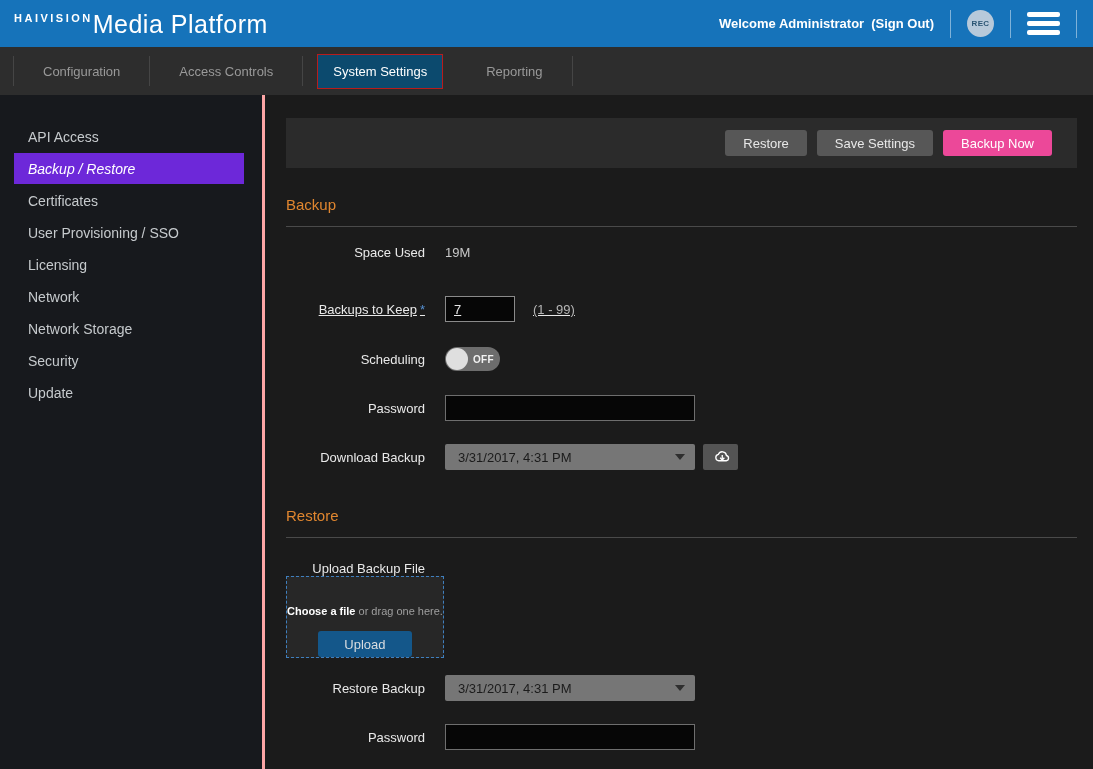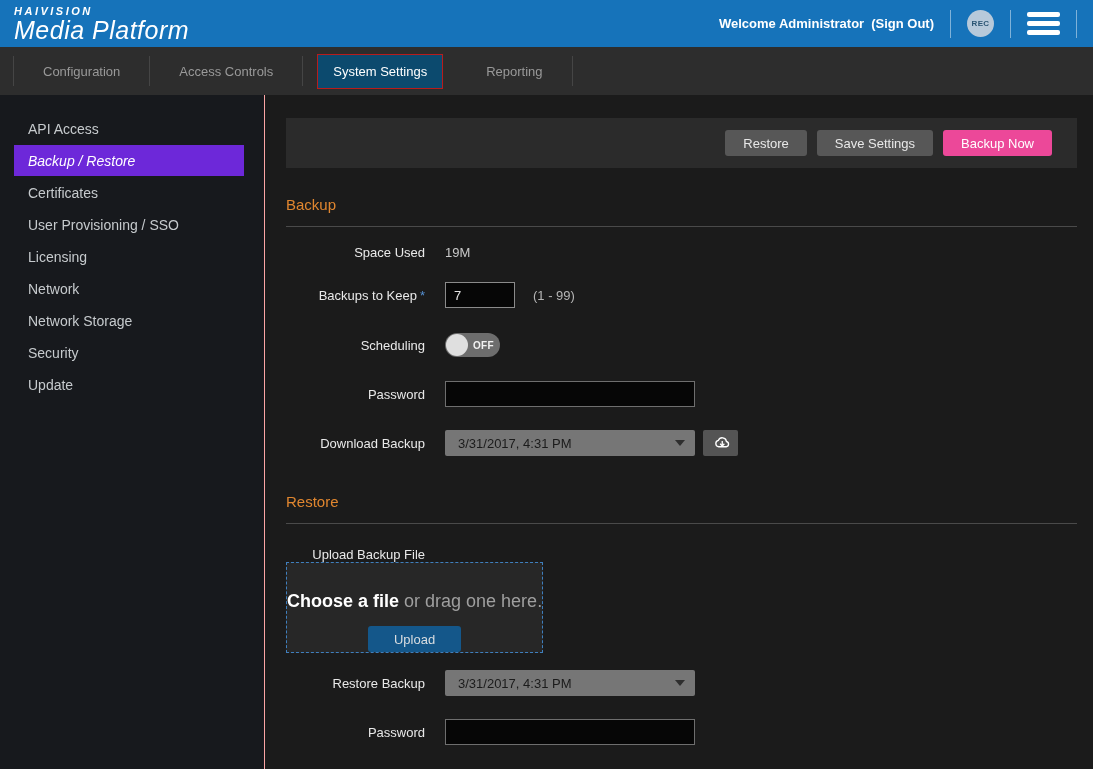--- a/index.html
+++ b/index.html
@@ -1,41 +1,41 @@
 <!DOCTYPE html>
 <html><head>
 <meta charset="utf-8">
 <style>
   * { margin:0; padding:0; box-sizing:border-box; }
   html,body { width:1093px; height:769px; overflow:hidden; }
   body { font-family:"Liberation Sans", sans-serif; background:#1b1b1b; color:#e9e9e9; }
 
   
   .topbar { height:47px; background:#1673ba; display:flex; align-items:center; padding:0 16px 0 14px; }
-  .brand { display:flex; flex-direction:column; line-height:1;font-style:italic; }
+  .brand { display:flex; line-height:1; }
   .brand-top { color:#ffffff; font-size:11px; font-weight:bold; letter-spacing:2.5px; margin-top:2px; }
   .brand-bottom { color:#ffffff; font-size:25px; font-weight:400; letter-spacing:0.5px; margin-top:1px; }
   .topbar-right { margin-left:auto; display:flex; align-items:center; }
   .welcome { color:#ffffff; font-size:13px; font-weight:bold; }
   .signout { color:#ffffff; font-size:13px; font-weight:bold; margin-left:7px; cursor:pointer; }
   .top-divider { width:1px; height:28px; background:rgba(255,255,255,0.45); margin:0 16px; }
   .rec-badge { width:27px; height:27px; border-radius:50%; background:#b7c9da; color:#2b5574;
                font-size:8px; font-weight:bold; display:flex; align-items:center; justify-content:center; letter-spacing:0.3px; }
   .hamburger { display:flex; flex-direction:column; gap:4px; cursor:pointer; padding:2px 0; }
   .hamburger span { display:block; width:33px; height:5px; background:#ffffff; border-radius:2px; }
 
   
   .navbar { height:48px; background:#2d2d2d; display:flex; align-items:center; padding-left:13px; }
   .nav-sep { width:1px; height:30px; background:#454545; }
   .nav-tab { font-size:13px; color:#999999; padding:9px 15px; margin:0 14px; cursor:pointer; white-space:nowrap; }
   .nav-tab.active { color:#ffffff; border:1px solid #b91c1c; background:#0c4a6e; }
 
   
   .content { display:flex; height:674px; }
-  .sidebar { width:265px; background:#17191d; border-right:1px solid #fca5a5; padding-top:18px; flex-shrink:0; }
+  .sidebar { width:265px; background:#17191d; border-right:3px solid #fca5a5; padding-top:26px; flex-shrink:0; }
   .side-item { height:31px; margin:0 0 1px 14px; width:230px; display:flex; align-items:center;
                padding-left:14px; font-size:14px; color:#c6cacd; cursor:pointer; }
   .side-item.selected { background:#6d28d9; color:#ffffff;font-style:italic; }
 
   .main { flex:1; padding:23px 16px 0 21px; }
 
   
   .toolbar { height:50px; background:#2b2b2b; display:flex; align-items:center; justify-content:flex-end;
              gap:10px; padding-right:25px; }
   .btn { height:26px; padding:0 18px; font-size:13px; border:none; border-radius:3px; cursor:pointer;
@@ -71,26 +71,26 @@
   .dropdown .caret { width:0; height:0; border-left:5px solid transparent; border-right:5px solid transparent;
                      border-top:6px solid #2e2e2e; }
   .icon-btn { width:35px; height:26px; background:#545454; border:none; border-radius:2px; margin-left:8px;
               display:flex; align-items:center; justify-content:center; cursor:pointer; }
 
   
   .row-top { align-items:flex-start; }
   .row-top .row-label { padding-top:12px; }
   .dropzone { flex:1; height:108px; background:#272727; border:1px dashed #3f7fbe; display:flex;
               flex-direction:column; align-items:center; padding-top:28px; }
-  .dz-text { font-size:18px; }
+  .dz-text { font-size:11px; }
   .dz-strong { color:#ffffff; font-weight:bold; }
   .dz-rest { color:#9f9f9f; }
   .dropzone .btn-upload { margin-top:14px; }
 
-  .mt18 { margin-top:18px; } .mt22 { margin-top:22px; } .mt25 { margin-top:25px; }
+  .mt18 { margin-top:18px; } .mt22 { margin-top:36px;text-decoration:underline; } .mt25 { margin-top:25px; }
   .mt24 { margin-top:24px; } .mt23 { margin-top:23px; } .mt37 { margin-top:37px; }
   .mt11 { margin-top:11px;flex-direction:column; } .mt17 { margin-top:17px; }
 </style>
 </head>
 <body>
 
 <div class="topbar">
   <div class="brand">
     <span class="brand-top">HAIVISION</span>
     <span class="brand-bottom">Media Platform</span>

